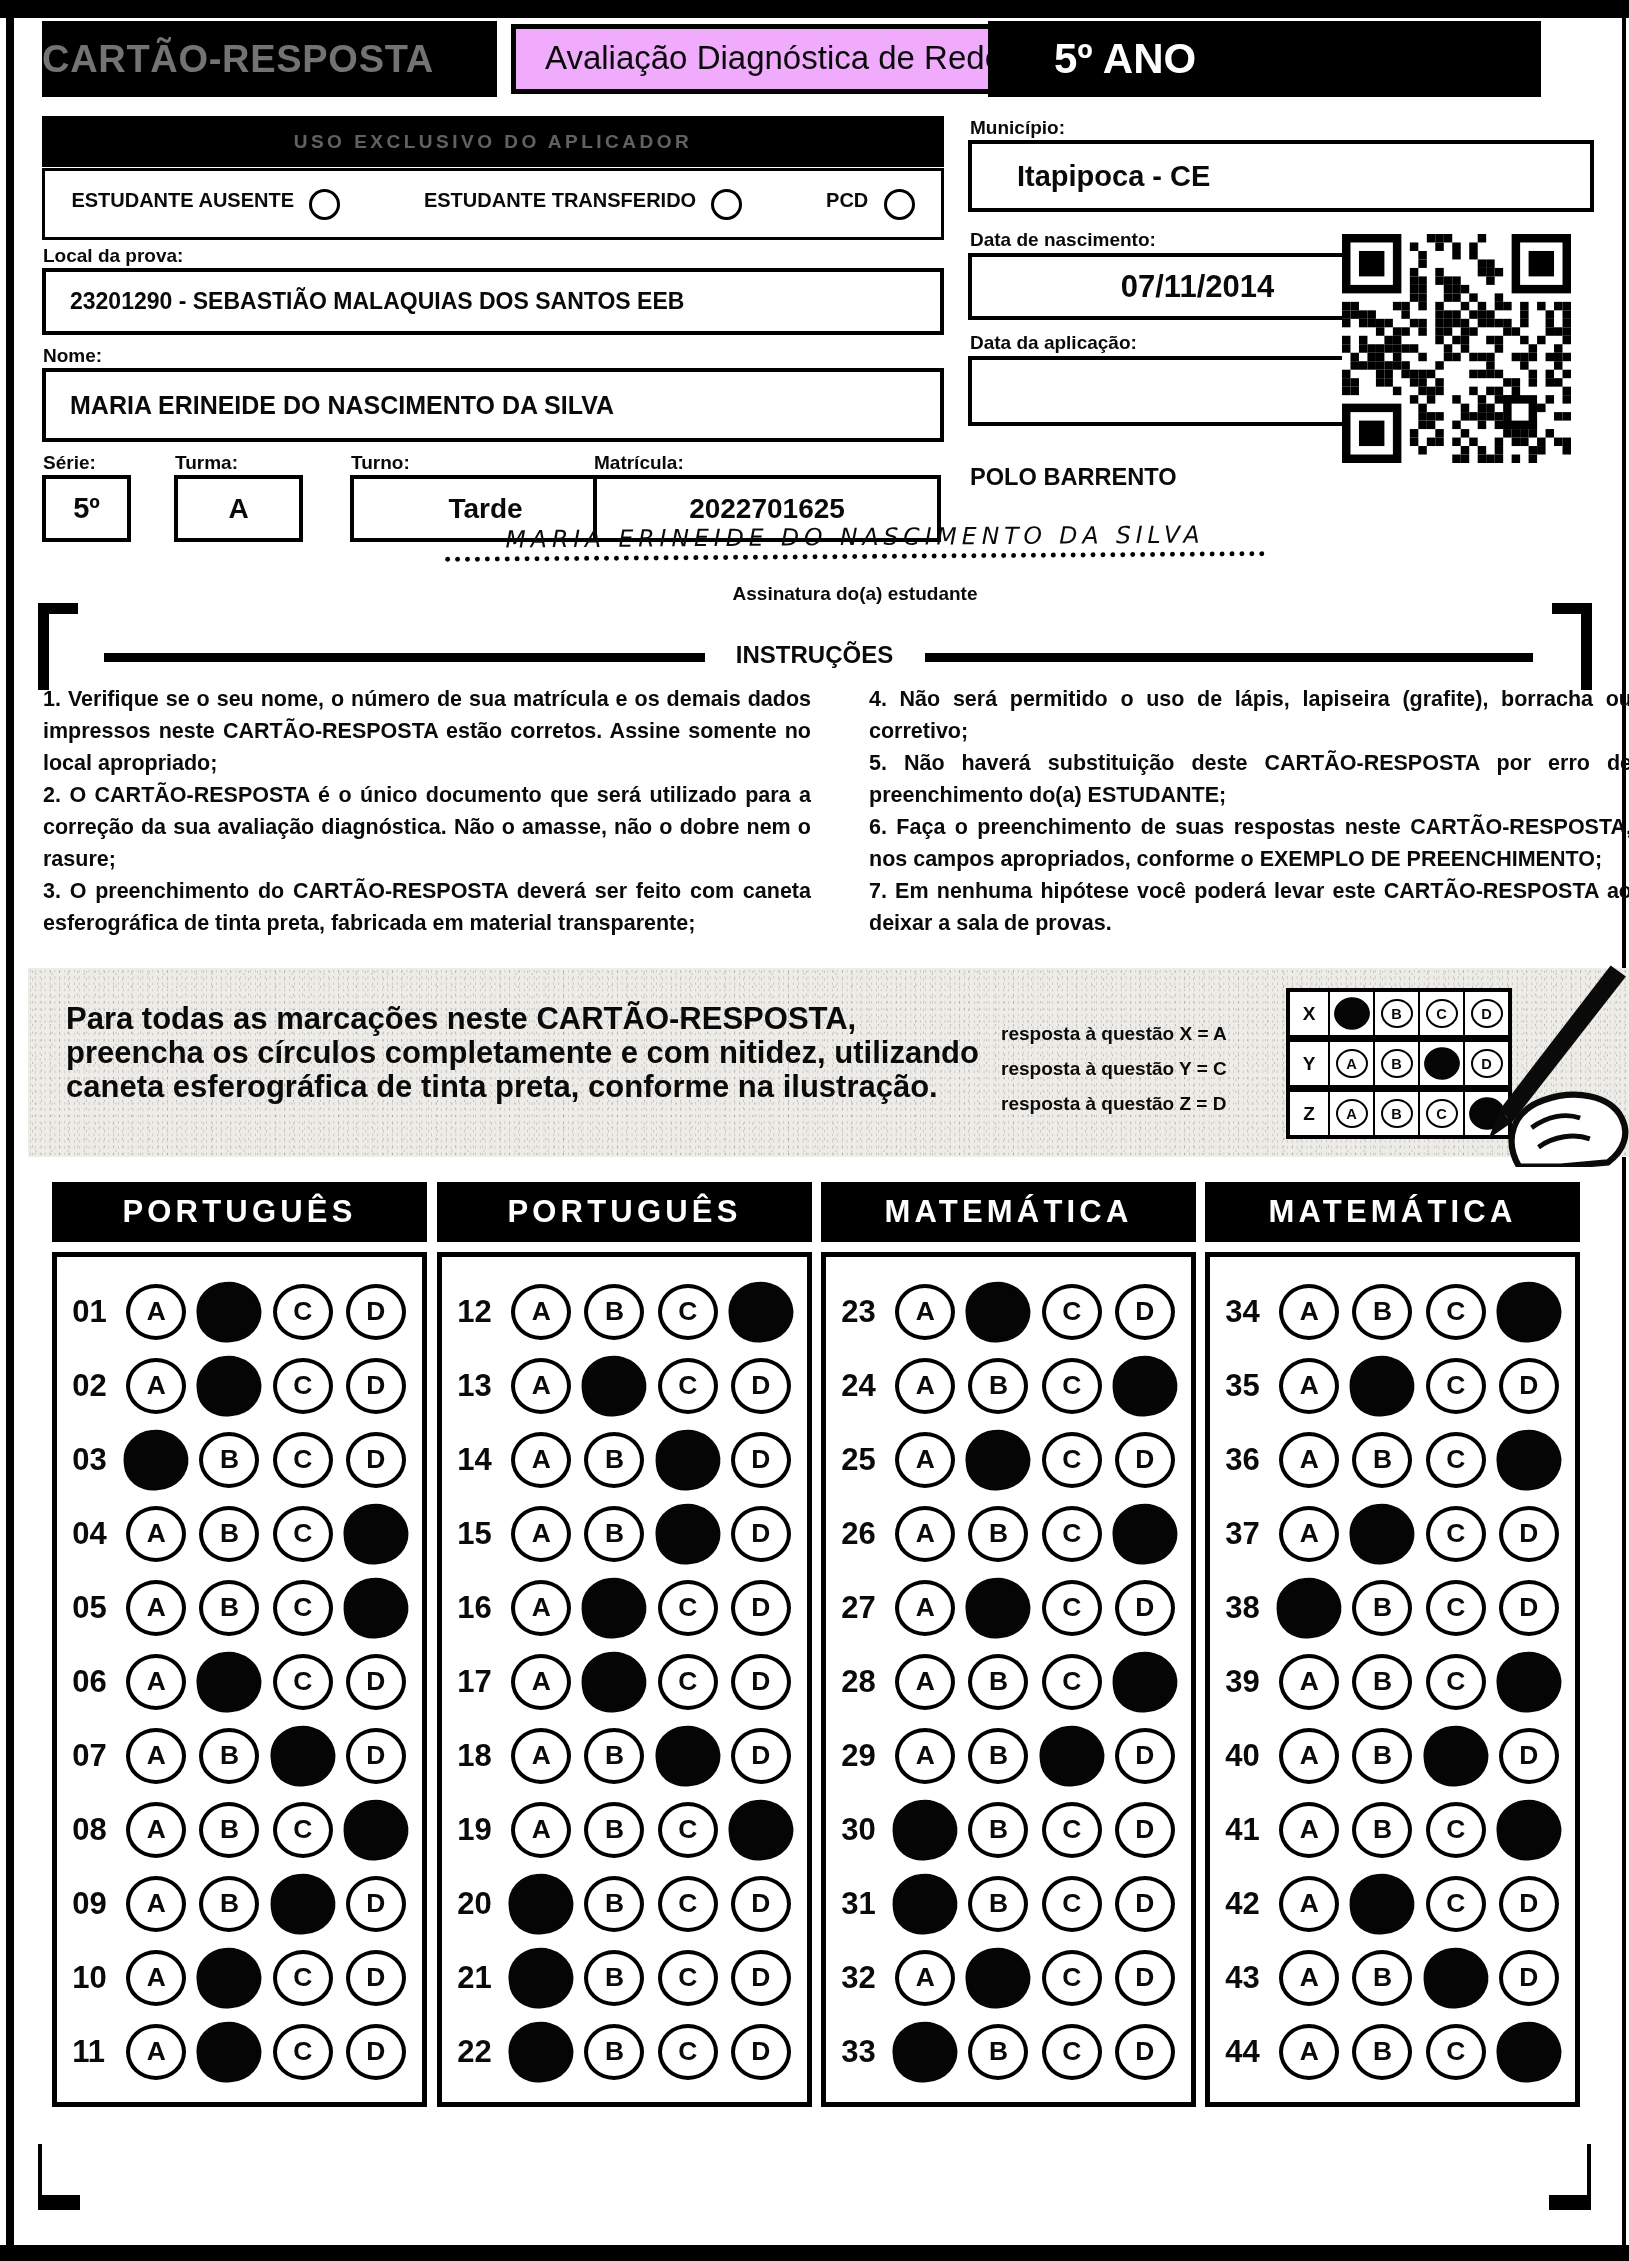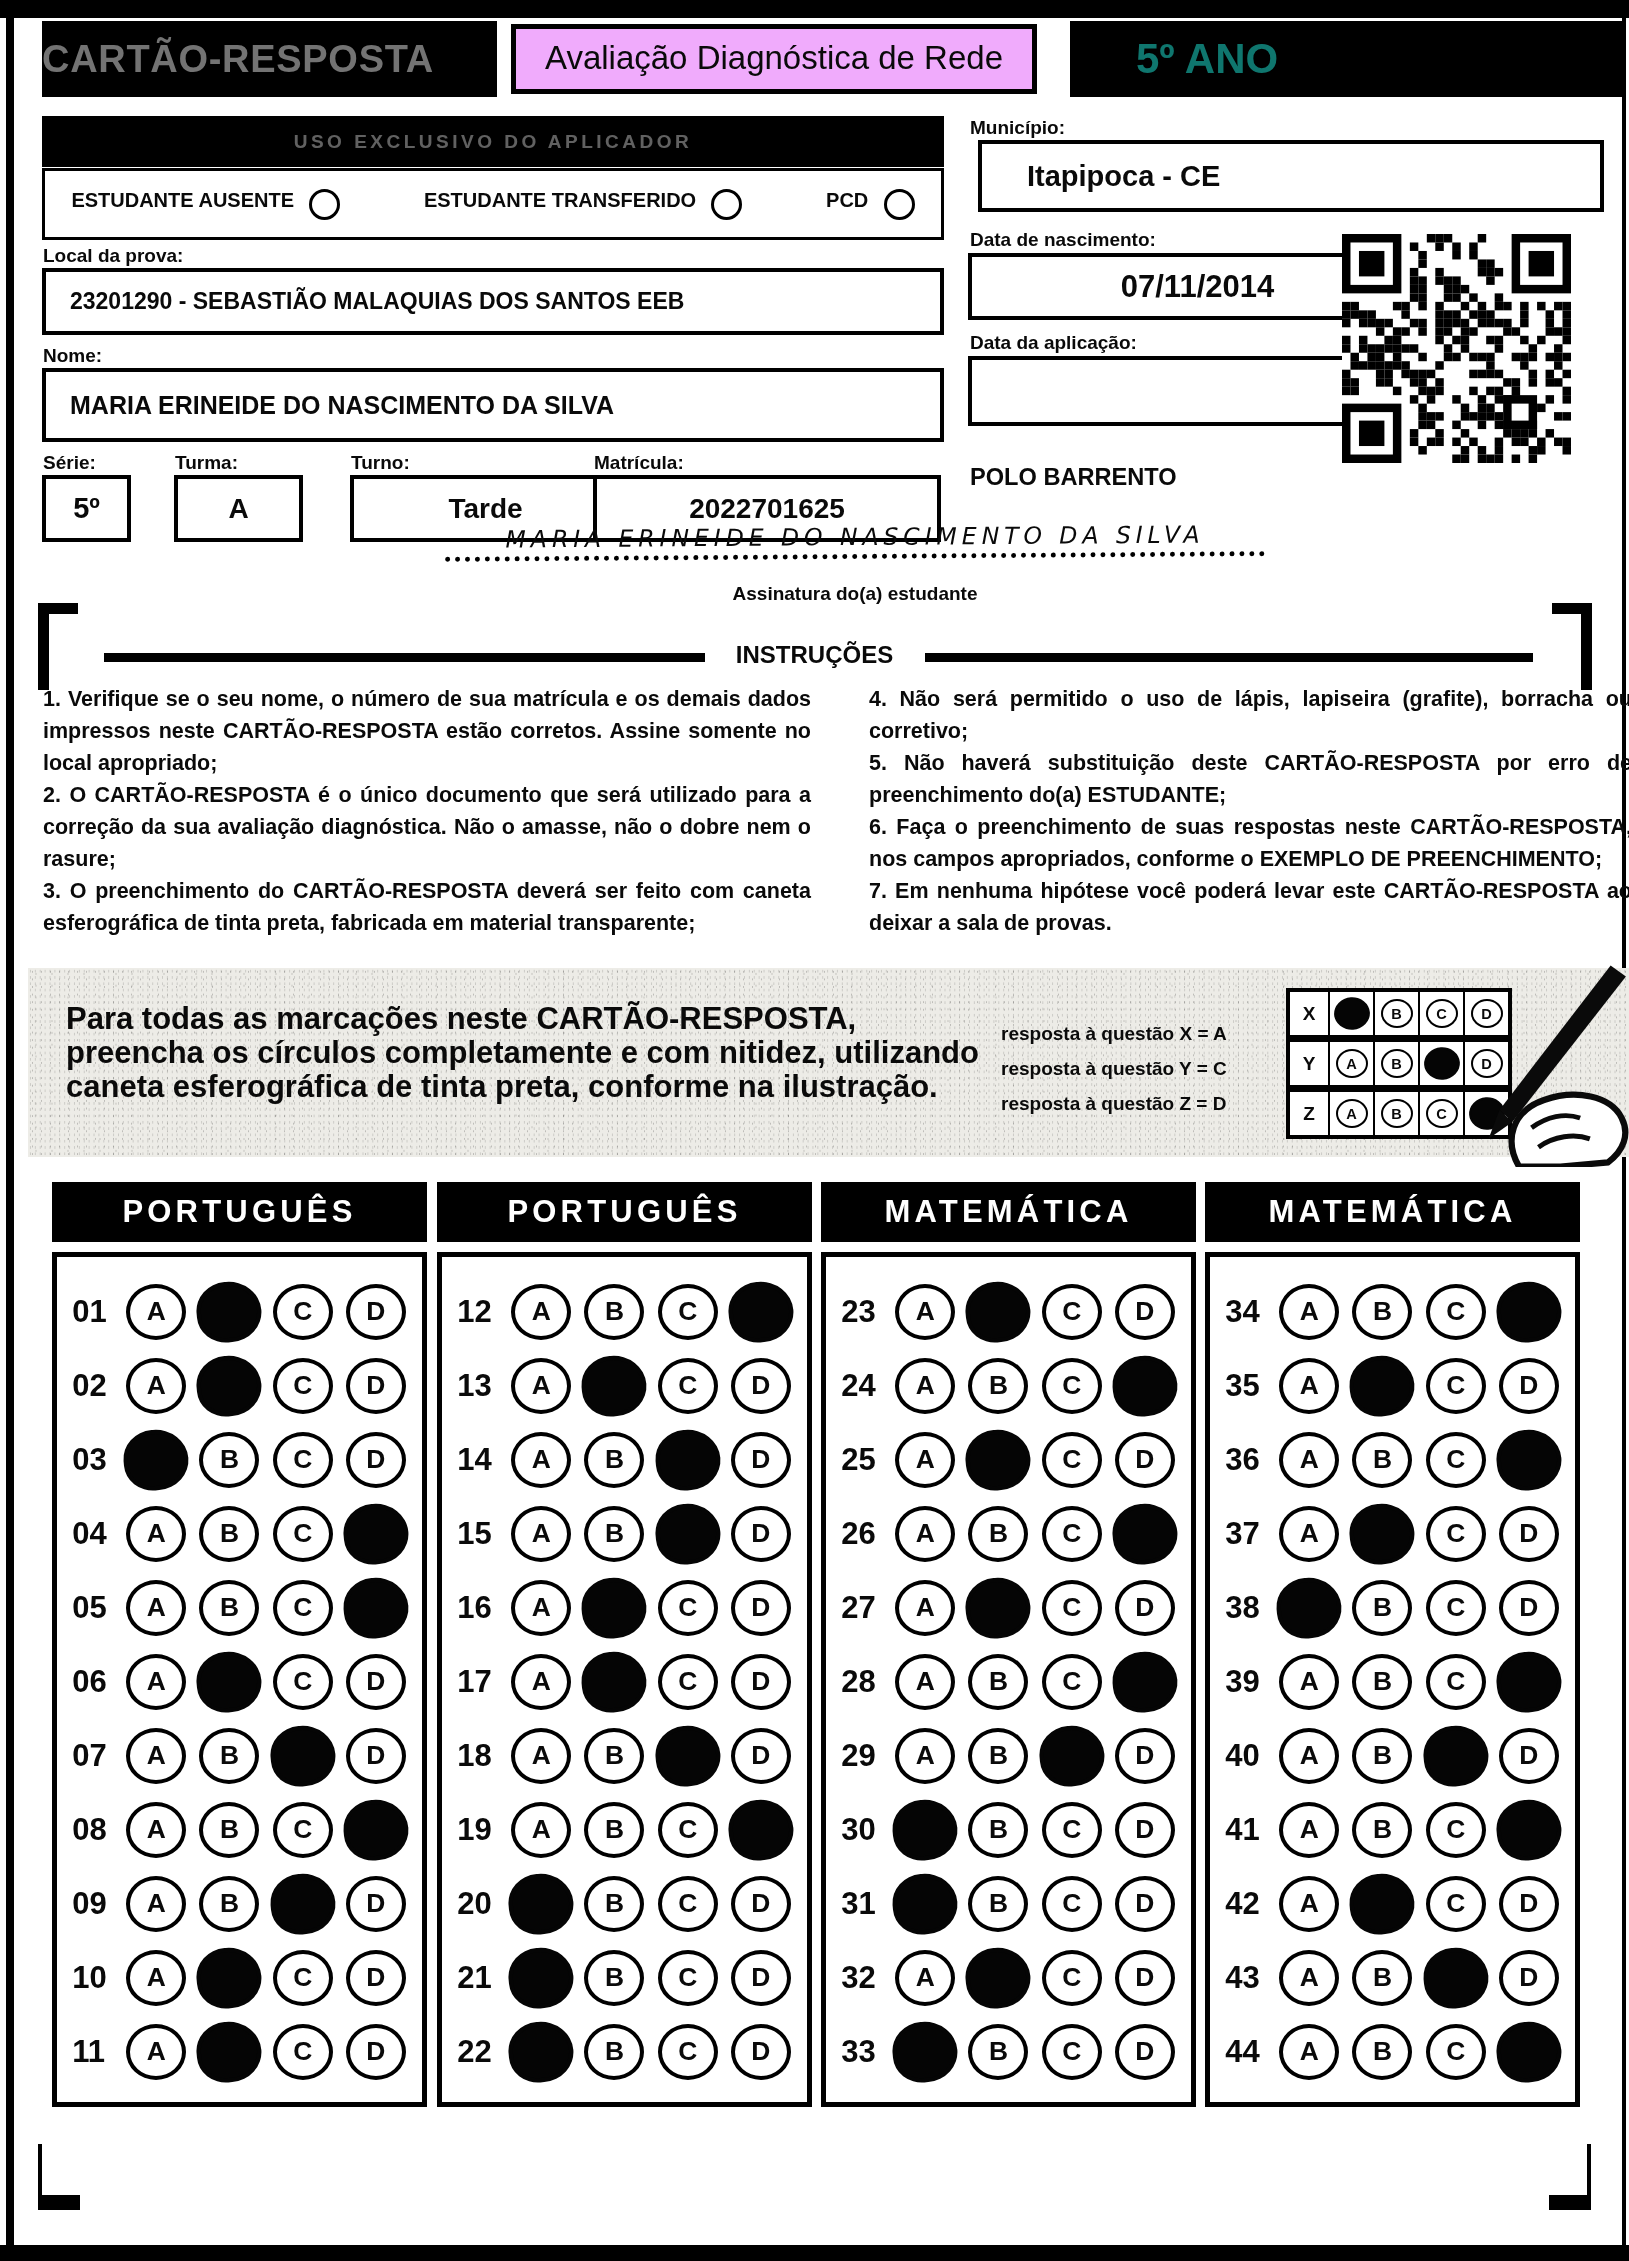--- a/index.html
+++ b/index.html
@@ -9,40 +9,40 @@
   
   .top-bar{left:0;top:0;width:1629px;height:18px;background:#000;}
   .left-bar{left:5.6px;top:0;width:8.3px;height:2261px;background:#000;}
   .right-bar{left:1622px;top:18px;width:3.5px;height:2227px;background:#000;}
   .bottom-bar{left:0;top:2245px;width:1629px;height:16px;background:#000;}
   
   .title-box{left:42px;top:21px;width:455px;height:76px;background:#000;color:#737373;
     font-size:38px;font-weight:bold;text-align:left;line-height:76px;letter-spacing:0.7px;}
   .subtitle-box{left:511px;top:23.6px;width:526px;height:70px;background:#f0abfc;border:5.6px solid #000;
     font-size:33px;font-weight:normal;text-align:center;line-height:58px;}
-  .year-box{left:1070px;top:21px;width:553px;height:76px;background:#000;color:#0f766e;
+  .year-box{left:988px;top:21px;width:553px;height:76px;background:#000;color:#ffffff;
     font-size:42px;font-weight:bold;line-height:76px;padding-left:66px;}
   
   .app-bar{left:42px;top:116px;width:902px;height:51px;background:#000;color:rgba(255,255,255,.38);
     font-size:19px;font-weight:bold;letter-spacing:3.5px;text-align:center;line-height:51px;}
   .app-row{left:42px;top:168px;width:902px;height:72px;border:3.5px solid #000;background:#fff;
     display:flex;align-items:center;justify-content:space-between;padding:0 26.4px;}
   .app-opt{display:inline-flex;gap:15.3px;font-size:20px;font-weight:bold;}
   .app-circle{width:31px;height:31px;border:3.5px solid #000;border-radius:50%;box-sizing:border-box;}
   
   .flabel{font-size:19px;font-weight:bold;}
   .fbox{border:4.2px solid #000;background:#fff;display:flex;align-items:center;}
   .box-local{left:42px;top:268px;width:902px;height:67px;font-size:23px;font-weight:bold;padding-left:24px;}
   .box-nome{left:42px;top:368px;width:902px;height:74px;font-size:25px;font-weight:bold;padding-left:24px;}
   .small-box{justify-content:center;font-weight:bold;}
   .box-serie{left:42px;top:475px;width:89px;height:67px;font-size:29px;}
   .box-turma{left:174px;top:475px;width:129px;height:67px;font-size:28px;}
   .box-turno{left:350px;top:475px;width:271px;height:67px;font-size:28px;}
   .box-matricula{left:593px;top:475px;width:348px;height:67px;font-size:28px;}
-  .box-municipio{left:968px;top:140px;width:626px;height:72px;font-size:29px;font-weight:bold;padding-left:45px;margin-left:10px;}
+  .box-municipio{left:968px;top:140px;width:626px;height:72px;font-size:29px;font-weight:bold;padding-left:45px;}
   .box-nascimento{left:968px;top:253px;width:459px;height:67px;font-size:31px;font-weight:bold;justify-content:center;}
   .box-aplicacao{left:968px;top:356px;width:459px;height:70px;}
   .polo{left:970px;top:464px;font-size:23.6px;font-weight:bold;}
   .qr{left:1342px;top:234px;width:229px;height:229px;}
   
   .sig-line{left:445px;top:523px;width:820px;text-align:center;border-bottom:5.6px dotted #000;
     padding-bottom:2.8px;font-size:23.6px;font-style:italic;letter-spacing:4.9px;font-family:"DejaVu Sans",sans-serif;
     transform:rotate(-.4deg);white-space:nowrap;}
   .sig-label{left:445px;top:583px;width:820px;text-align:center;font-size:19px;font-weight:bold;}
   

